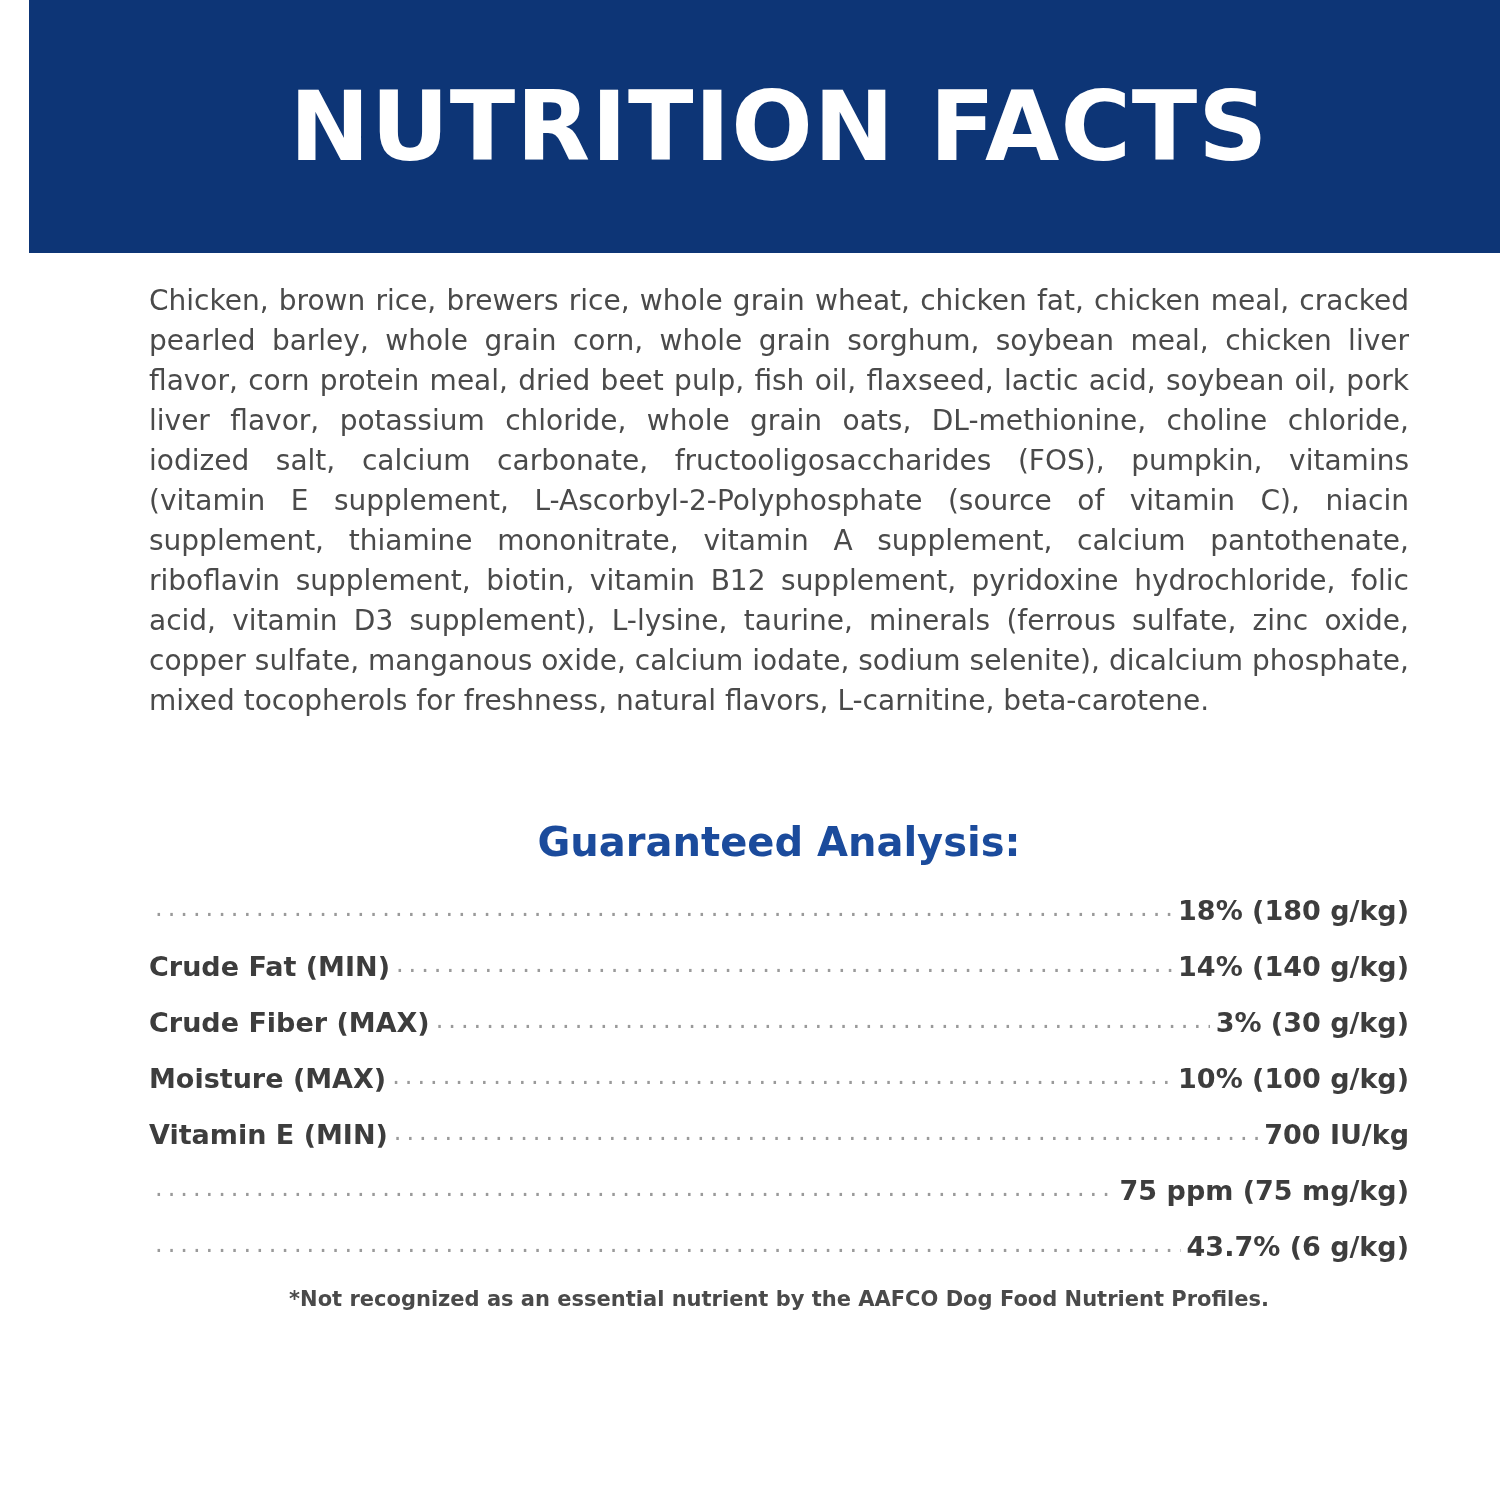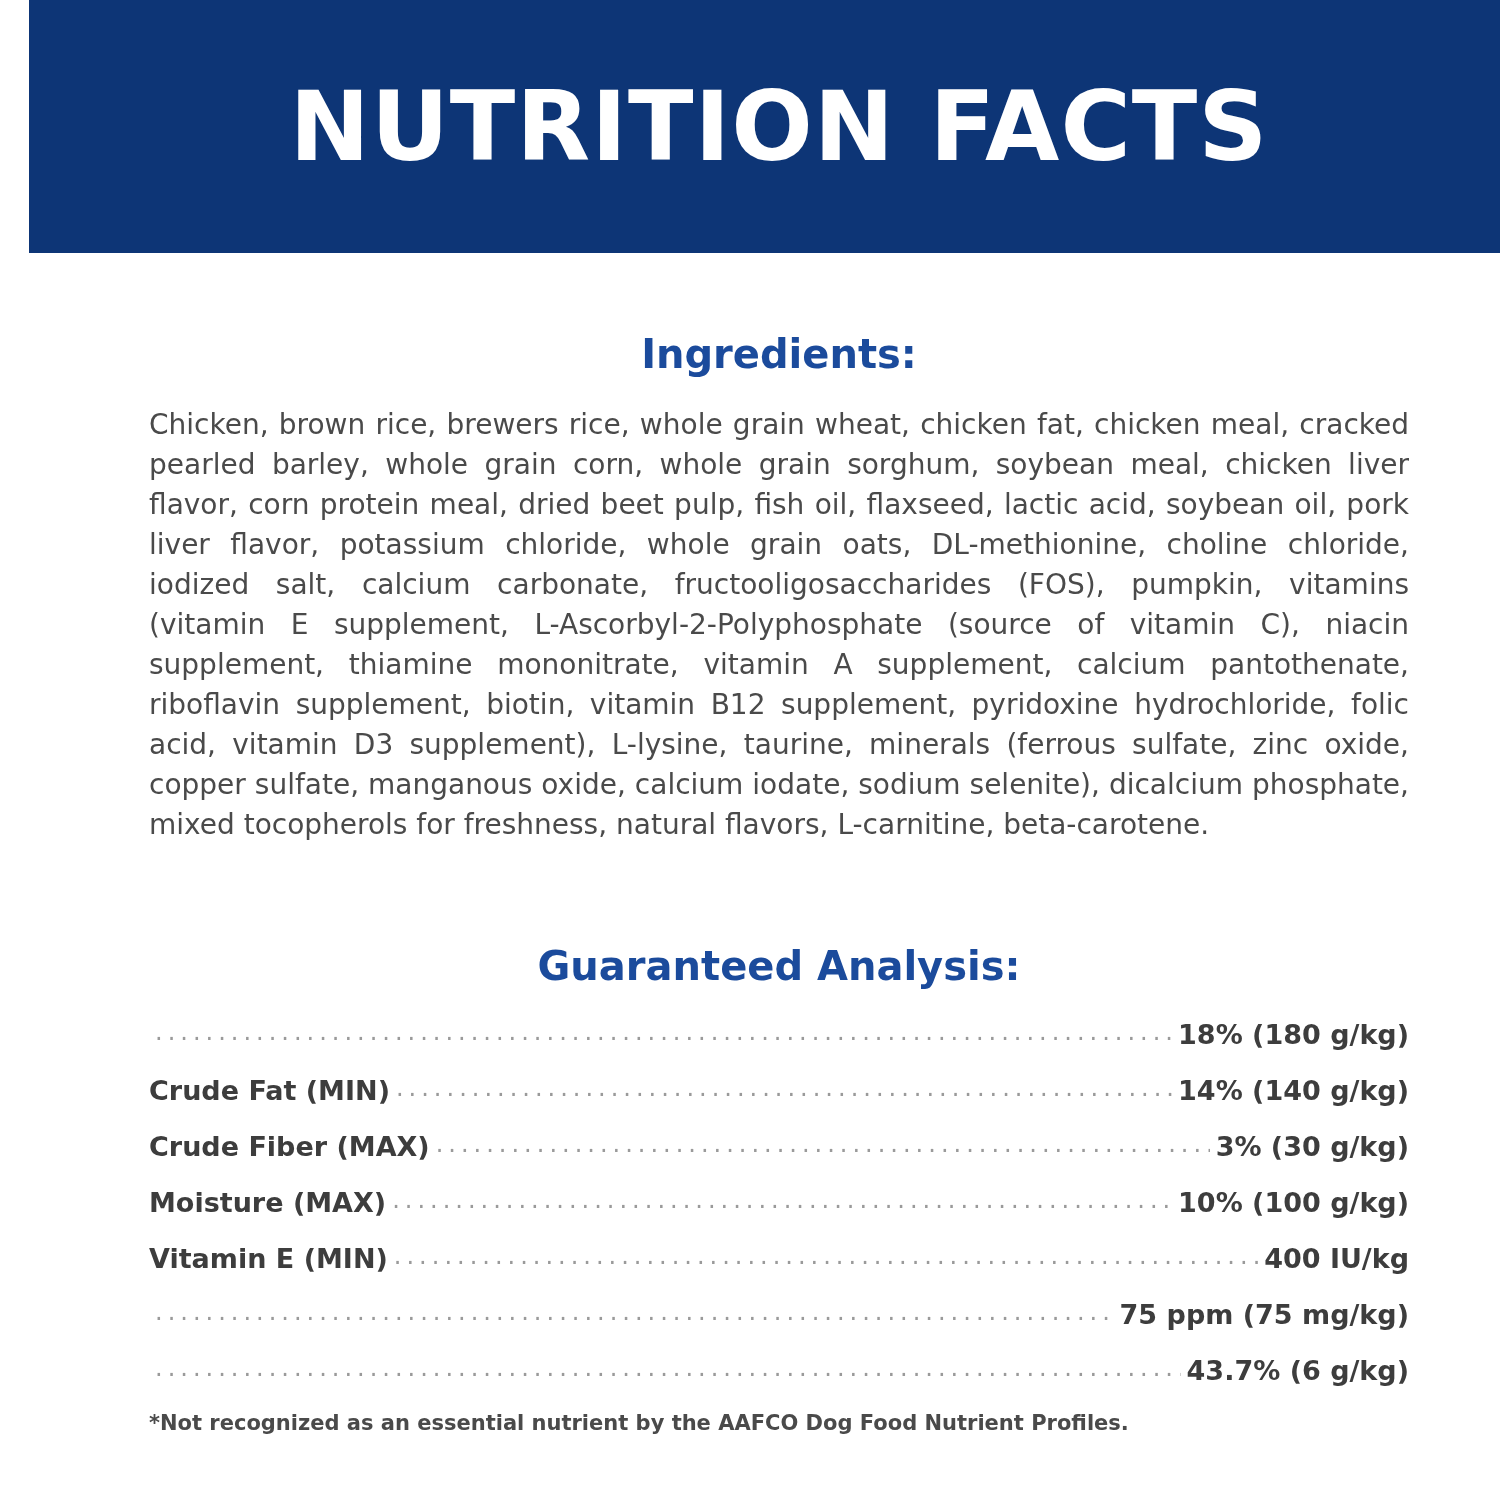--- a/index.html
+++ b/index.html
@@ -90,38 +90,37 @@
     font-size: 24px;
     letter-spacing: 5px;
     white-space: nowrap;
   }
   .ga-value {
     flex: 0 0 auto;
     text-align: right;
   }
   .footnote {
     margin-top: 22px;
-    text-align: left;
+    text-align: center;
     font-size: 21px;
     font-weight: bold;
     color: #4a4a4a;
   }
 </style>
 </head>
 <body>
 
 <div class="page">
 
   <div class="header-band">
     <h1 class="header-title">NUTRITION FACTS</h1>
   </div>
 
   <div class="content">
 
-    <h2 class="section-heading ingredients-heading">Ingredients:</h2>
 
     <p class="ingredients-body">Chicken, brown rice, brewers rice, whole grain wheat, chicken fat, chicken meal, cracked pearled barley, whole grain corn, whole grain sorghum, soybean meal, chicken liver flavor, corn protein meal, dried beet pulp, fish oil, flaxseed, lactic acid, soybean oil, pork liver flavor, potassium chloride, whole grain oats, DL-methionine, choline chloride, iodized salt, calcium carbonate, fructooligosaccharides (FOS), pumpkin, vitamins (vitamin E supplement, L-Ascorbyl-2-Polyphosphate (source of vitamin C), niacin supplement, thiamine mononitrate, vitamin A supplement, calcium pantothenate, riboflavin supplement, biotin, vitamin B12 supplement, pyridoxine hydrochloride, folic acid, vitamin D3 supplement), L-lysine, taurine, minerals (ferrous sulfate, zinc oxide, copper sulfate, manganous oxide, calcium iodate, sodium selenite), dicalcium phosphate, mixed tocopherols for freshness, natural flavors, L-carnitine, beta-carotene.</p>
 
     <h2 class="section-heading ga-heading">Guaranteed Analysis:</h2>
 
     <div class="ga-table">
 
       <div class="ga-row">
         <span class="ga-dots">..............................................................................................................................................................</span>
         <span class="ga-value">18% (180 g/kg)</span>
@@ -141,21 +140,21 @@
 
       <div class="ga-row">
         <span class="ga-label">Moisture (MAX)</span>
         <span class="ga-dots">..............................................................................................................................................................</span>
         <span class="ga-value">10% (100 g/kg)</span>
       </div>
 
       <div class="ga-row">
         <span class="ga-label">Vitamin E (MIN)</span>
         <span class="ga-dots">..............................................................................................................................................................</span>
-        <span class="ga-value">400 IU/kg</span>
+        <span class="ga-value">700 IU/kg</span>
       </div>
 
       <div class="ga-row">
         <span class="ga-dots">..............................................................................................................................................................</span>
         <span class="ga-value">75 ppm (75 mg/kg)</span>
       </div>
 
       <div class="ga-row">
         <span class="ga-dots">..............................................................................................................................................................</span>
         <span class="ga-value">43.7% (6 g/kg)</span>

